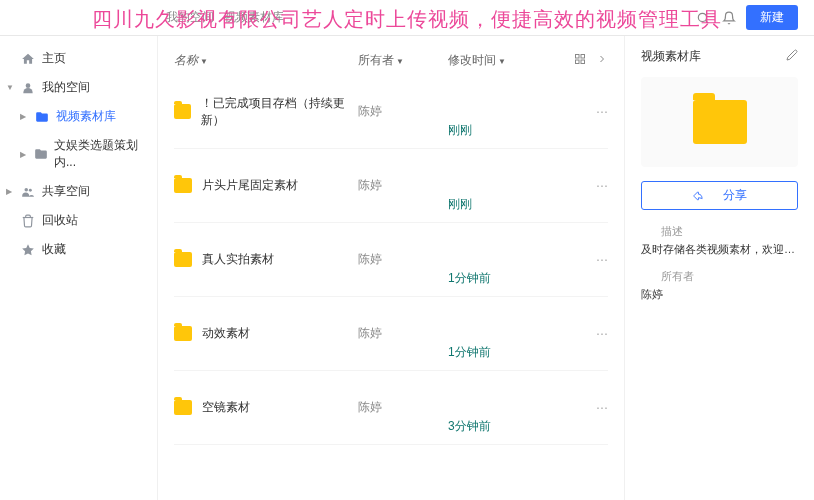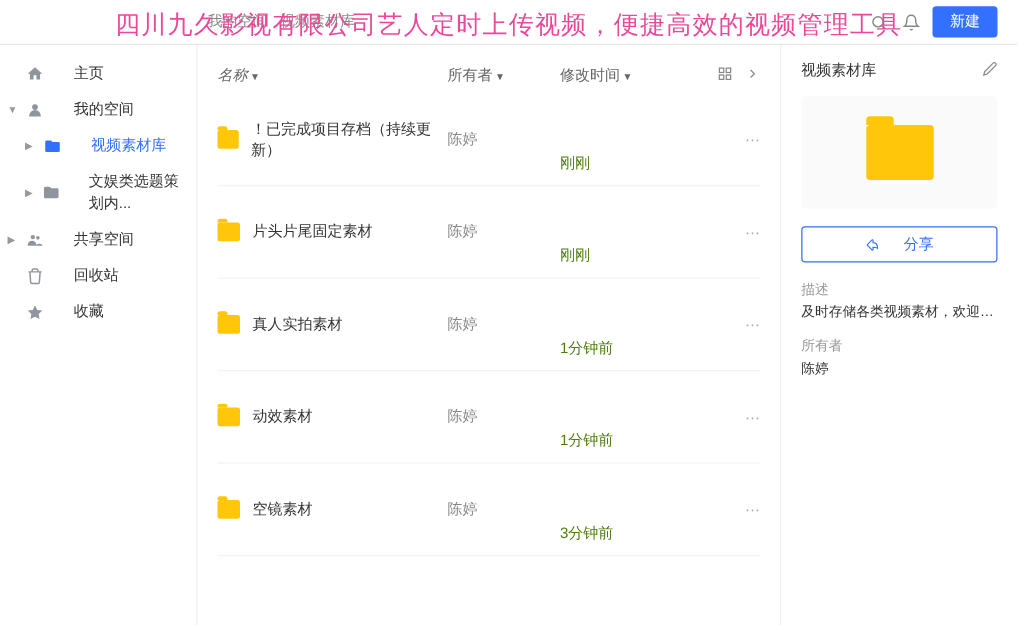--- a/index.html
+++ b/index.html
@@ -9,54 +9,54 @@
     
     .topbar { height: 36px; border-bottom: 1px solid #e8e8e8; display: flex; align-items: center; padding: 0 16px; position: relative; }
     .breadcrumb { color: #888; font-size: 12px; display: flex; gap: 10px; margin-left: 150px; }
     .topbar-right { margin-left: auto; display: flex; gap: 8px; align-items: center; }
     .icon-btn { width: 18px; height: 18px; display: flex; align-items: center; justify-content: center; color: #888; cursor: pointer; }
     .new-btn { background: #3370ff; color: #fff; border: none; padding: 4px 14px; border-radius: 3px; font-size: 12px; cursor: pointer; }
     
     .main { display: flex; height: calc(500px - 36px); }
     
     .sidebar { width: 158px; padding: 8px 0; border-right: 1px solid #f0f0f0; }
-    .nav-item { display: flex; align-items: center; padding: 6px 12px 6px 20px; font-size: 12px; color: #333; cursor: pointer; position: relative; gap: 17px; }
+    .nav-item { display: flex; align-items: center; padding: 6px 12px 6px 20px; font-size: 12px; color: #333; cursor: pointer; position: relative; }
     .nav-item .caret { position: absolute; left: 6px; font-size: 8px; color: #999; }
     .nav-item .nav-icon { width: 16px; height: 16px; margin-right: 6px; display: flex; align-items: center; justify-content: center; color: #8f959e; }
     .nav-item.level-2 { padding-left: 34px; }
     .nav-item.level-2 .caret { left: 20px; }
     .nav-item.active { color: #3370ff; }
     .nav-item.active .nav-icon { color: #3370ff; }
     
     .content { flex: 1; padding: 10px 16px; }
     .table-header { display: flex; align-items: center; font-size: 12px; color: #666; padding: 6px 0; }
     .col-name { flex: 1; font-style: italic; }
     .col-owner { width: 90px; }
     .col-time { width: 100px; }
     .col-actions { width: 60px; display: flex; justify-content: flex-end; gap: 10px; color: #888; }
     .th-caret { font-size: 8px; margin-left: 2px; }
     
     .table-row { display: flex; align-items: center; padding: 9px 0; border-bottom: 1px solid #f3f3f3; font-size: 12px; color: #333; }
     .folder-icon { width: 18px; height: 15px; background: #ffc60a; border-radius: 2px; margin-right: 10px; position: relative; }
     .folder-icon::before { content:''; position:absolute; top:-3px; left:0; width:8px; height:3px; background:#ffc60a; border-radius:2px 2px 0 0; }
     .row-name { flex: 1; display: flex; align-items: center; }
     .row-owner { width: 90px; color: #888; }
-    .row-time { width: 100px; color: #4d7c0f; margin-top: 38px; }
+    .row-time { width: 100px; color: #0f766e; margin-top: 38px; }
     .row-actions { width: 60px; display: flex; justify-content: flex-end; gap: 10px; color: #aaa; cursor: pointer; }
     
     .details { width: 190px; border-left: 1px solid #f0f0f0; padding: 12px 16px; }
     .details-header { display: flex; align-items: center; justify-content: space-between; margin-bottom: 12px; }
     .details-title { font-size: 12px; color: #333; }
     .details-edit { color: #888; cursor: pointer; font-size: 12px; }
     .preview { width: 100%; height: 90px; background: #fafafa; display: flex; align-items: center; justify-content: center; margin-bottom: 14px; border-radius: 4px; }
     .preview-folder { width: 54px; height: 44px; background: #ffc60a; border-radius: 3px; position: relative; }
     .preview-folder::before { content:''; position:absolute; top:-7px; left:0; width:22px; height:7px; background:#ffc60a; border-radius:3px 3px 0 0; }
     .share-btn { width: 100%; padding: 5px 0; border: 1px solid #3370ff; color: #3370ff; background: #fff; border-radius: 3px; font-size: 12px; cursor: pointer; display: flex; align-items: center; justify-content: center; gap: 20px; margin-bottom: 14px; }
     .detail-field { margin-bottom: 12px; }
-    .field-label { font-size: 11px; color: #999; margin-bottom: 3px; }
+    .field-label { font-size: 11px; color: #999; margin-bottom: 3px; margin-left: 20px; }
     .field-value { font-size: 11px; color: #333; overflow: hidden; text-overflow: ellipsis; white-space: nowrap; }
   </style>
 </head>
 <body>
 
 <div class="overlay-title">四川九久影视有限公司艺人定时上传视频，便捷高效的视频管理工具</div>
 
 <div class="topbar">
   <div class="breadcrumb">
     <span>我的空间</span>

